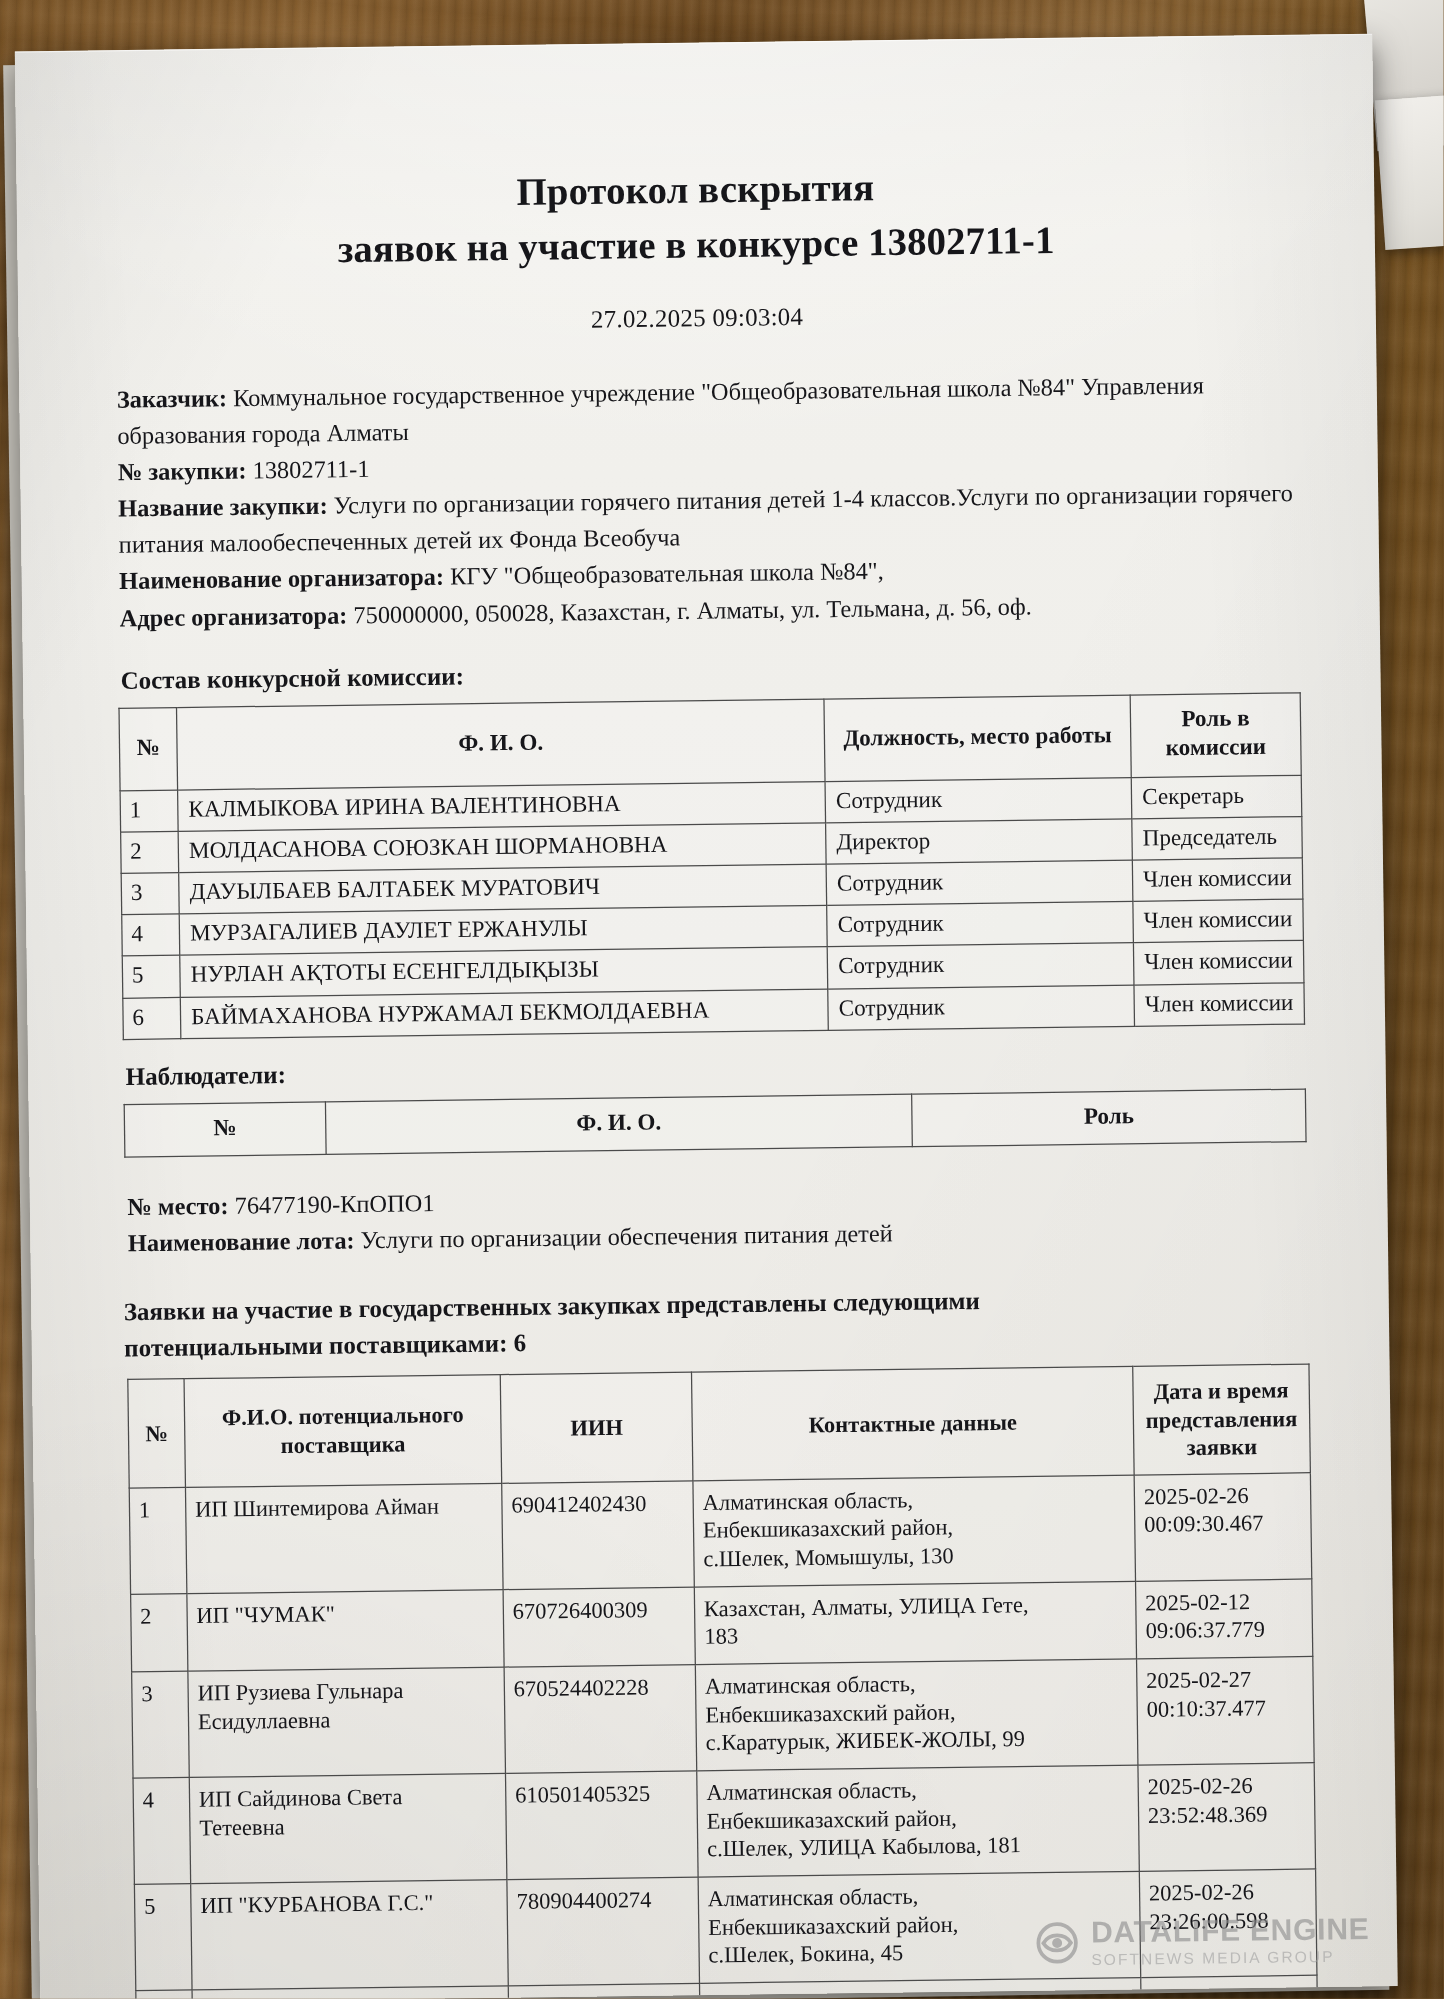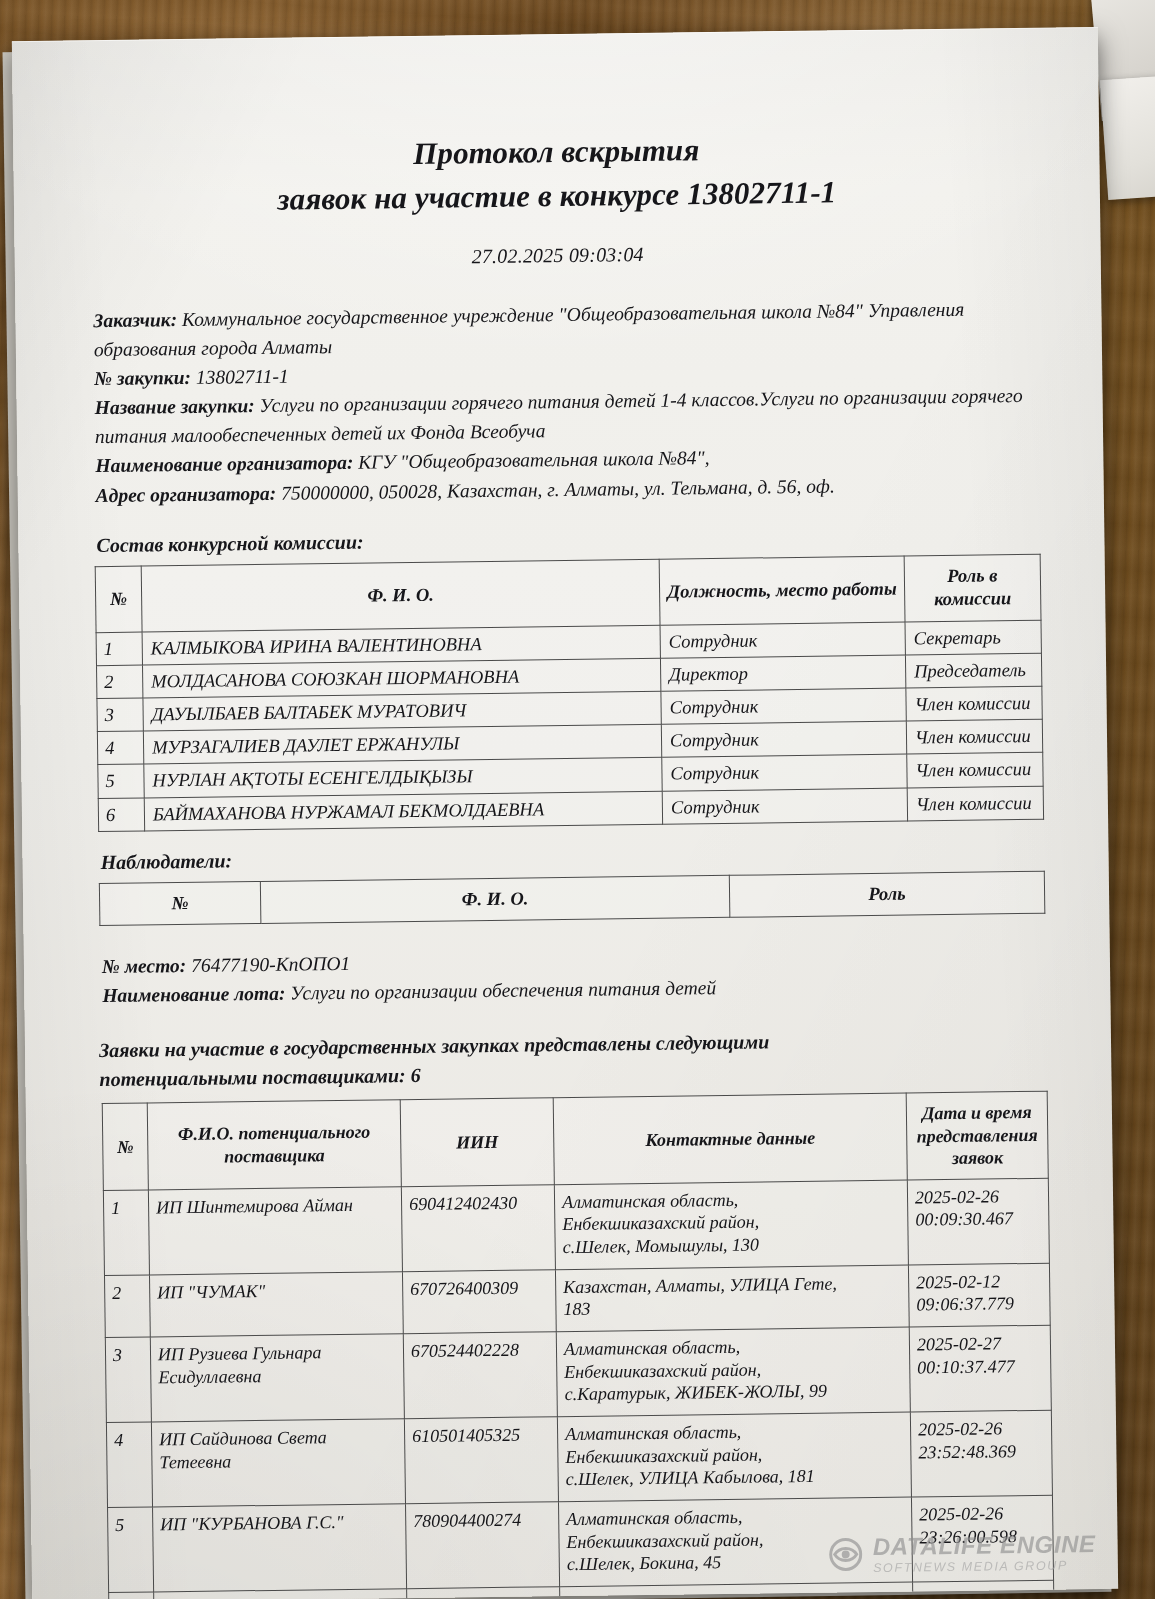--- a/index.html
+++ b/index.html
@@ -8,21 +8,20 @@
     background: #6b4a22;
   }
   #stage {
     position: relative;
     width: 1155px;
     height: 1599px;
     overflow: hidden;
     font-family: "Liberation Serif", "DejaVu Serif", serif;
     background:
       linear-gradient(100deg, #7a5426 0%, #8a6130 18%, #6e4a20 40%, #8b6434 62%, #74501f 82%, #5d3f1a 100%);
-    font-style: italic;
   }
   
   #stage .wood-grain {
     position: absolute;
     inset: 0;
     background:
       repeating-linear-gradient(92deg, rgba(0,0,0,0.10) 0px, rgba(0,0,0,0.0) 3px, rgba(255,255,255,0.05) 7px, rgba(0,0,0,0.07) 13px),
       repeating-linear-gradient(4deg, rgba(0,0,0,0.06) 0px, rgba(255,255,255,0.03) 22px, rgba(0,0,0,0.05) 46px);
     opacity: 0.85;
     pointer-events: none;
@@ -339,21 +338,21 @@
             <th class="s-fio">
               <span class="ln">Ф.И.О.</span>
               <span class="ln">потенциального</span>
               <span class="ln">поставщика</span>
             </th>
             <th class="s-iin">ИИН</th>
             <th class="s-contact">Контактные данные</th>
             <th class="s-date">
               <span class="ln">Дата и время</span>
               <span class="ln">представления</span>
-              <span class="ln">заявок</span>
+              <span class="ln">заявки</span>
             </th>
           </tr>
         </thead>
         <tbody>
             <tr>
               <td class="num">1</td>
               <td>
                 <span class="ln">ИП Шинтемирова Айман</span>
               </td>
               <td class="iin">690412402430</td>

